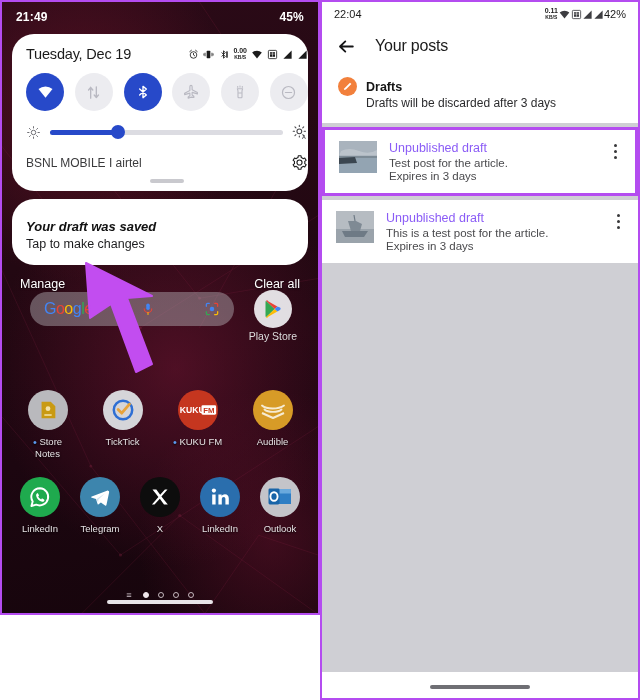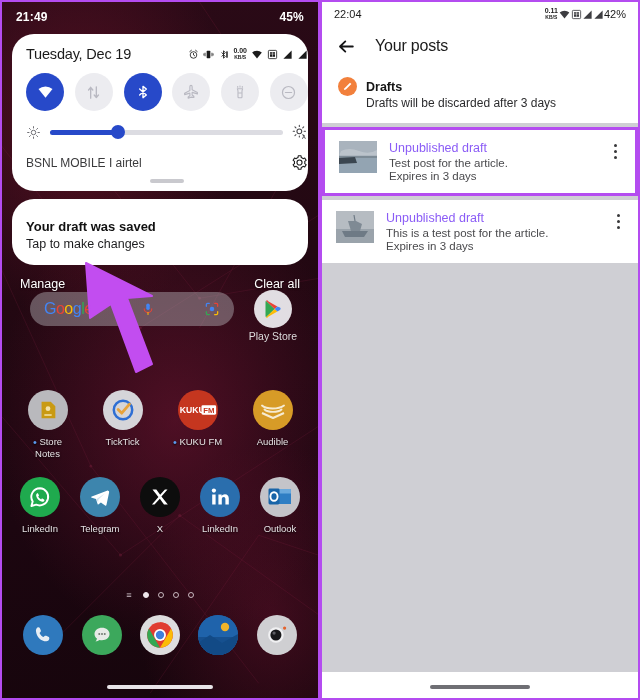--- a/index.html
+++ b/index.html
@@ -7,21 +7,21 @@
     width: 640px; height: 700px;
     font-family: "Liberation Sans", sans-serif;
     background: #ffffff;
     overflow: hidden;
   }
   .screens { display: flex; width: 640px; height: 700px; }
 
   
   .phone-left {
     position: relative;
-    width: 320px; height: 700px;
+    width: 320px; height: 615px;
     border: 2px solid #b44cf0;
     background:
       radial-gradient(ellipse 70% 40% at 25% 18%, rgba(120,22,45,0.55) 0%, rgba(0,0,0,0) 70%),
       radial-gradient(ellipse 80% 45% at 55% 60%, rgba(126,24,56,0.5) 0%, rgba(0,0,0,0) 72%),
       radial-gradient(ellipse 60% 35% at 85% 88%, rgba(110,20,48,0.45) 0%, rgba(0,0,0,0) 70%),
       linear-gradient(170deg, #2b0a17 0%, #230812 40%, #1c0610 70%, #16050c 100%);
     overflow: hidden;
   }
   .wall-lines { position: absolute; inset: 0; opacity: .5; pointer-events: none; }
 
@@ -69,21 +69,21 @@
     margin: 6px auto 2px auto;
   }
 
   .notif-card {
     position: relative;
     margin: 8px 10px 0 10px;
     background: #fff; border-radius: 22px;
     padding: 11px 14px 14px 14px;
   }
   .notif-head { display: flex; align-items: center; gap: 6px; font-size: 11.5px; color: #3c3c3f; }
-  .notif-title { margin-top: 9px; font-size: 13px; font-weight: 700; color: #111; }
+  .notif-title { margin-top: 9px; font-size: 13px; font-weight: 700; color: #111; font-style: italic; }
   .notif-sub { margin-top: 3px; font-size: 12.5px; color: #1d1d1f; }
 
   .notif-actions {
     position: relative; display: flex; align-items: center; justify-content: space-between;
     margin: 12px 18px 0 18px;
   }
   .notif-actions span { color: #fff; font-size: 12.5px; font-weight: 400; text-shadow: 0 1px 2px rgba(0,0,0,.7); }
 
   .searchbar {
     position: absolute; left: 28px; top: 290px; width: 204px; height: 34px;

